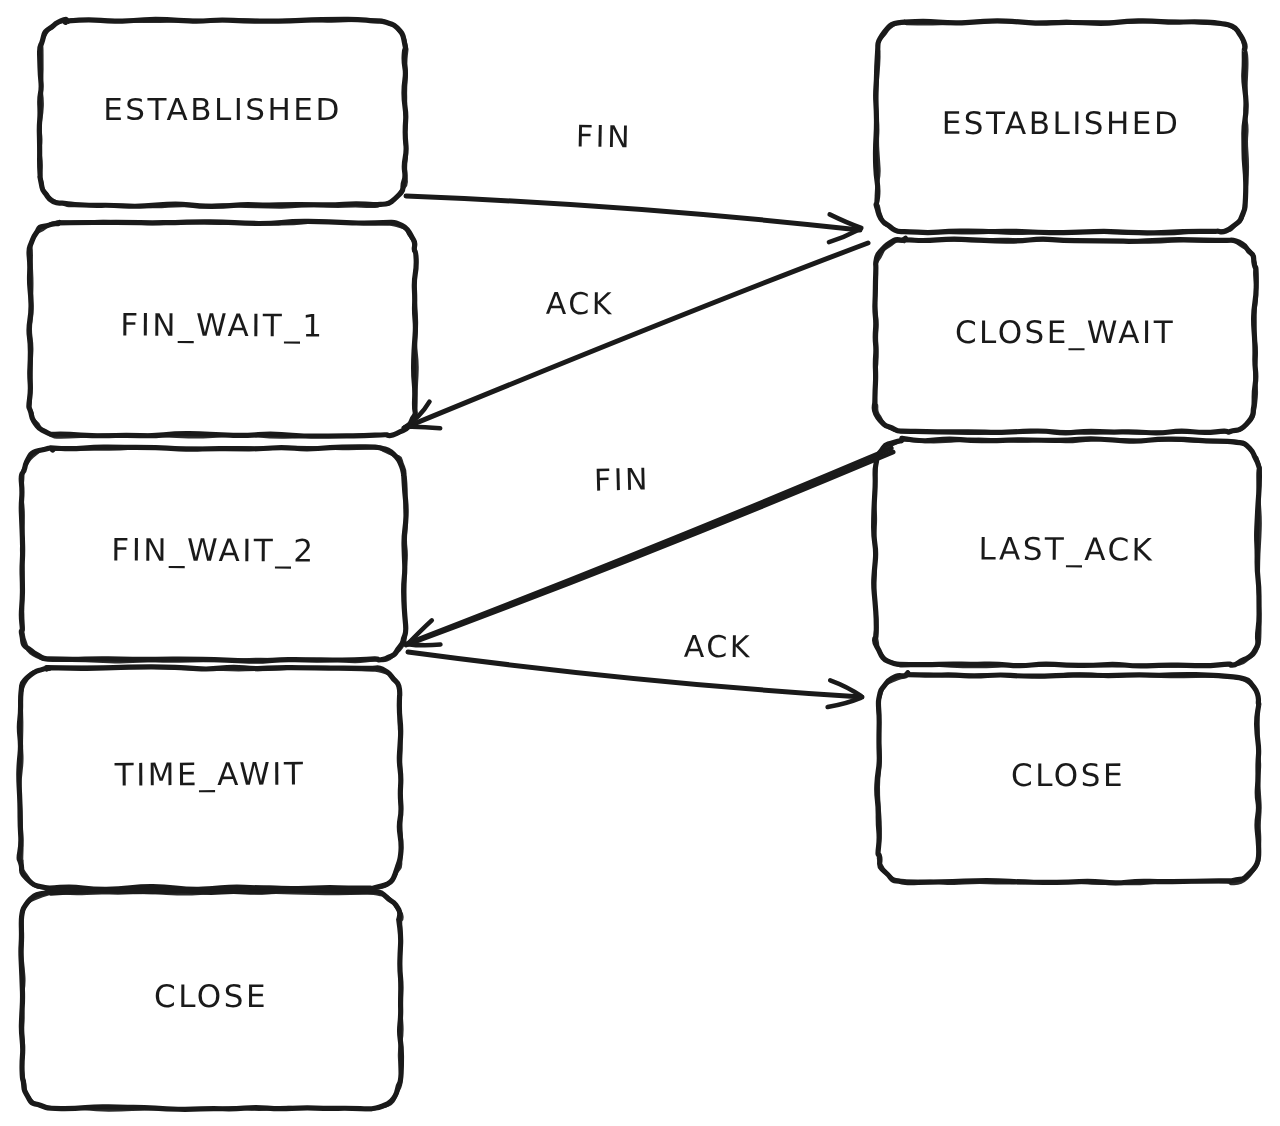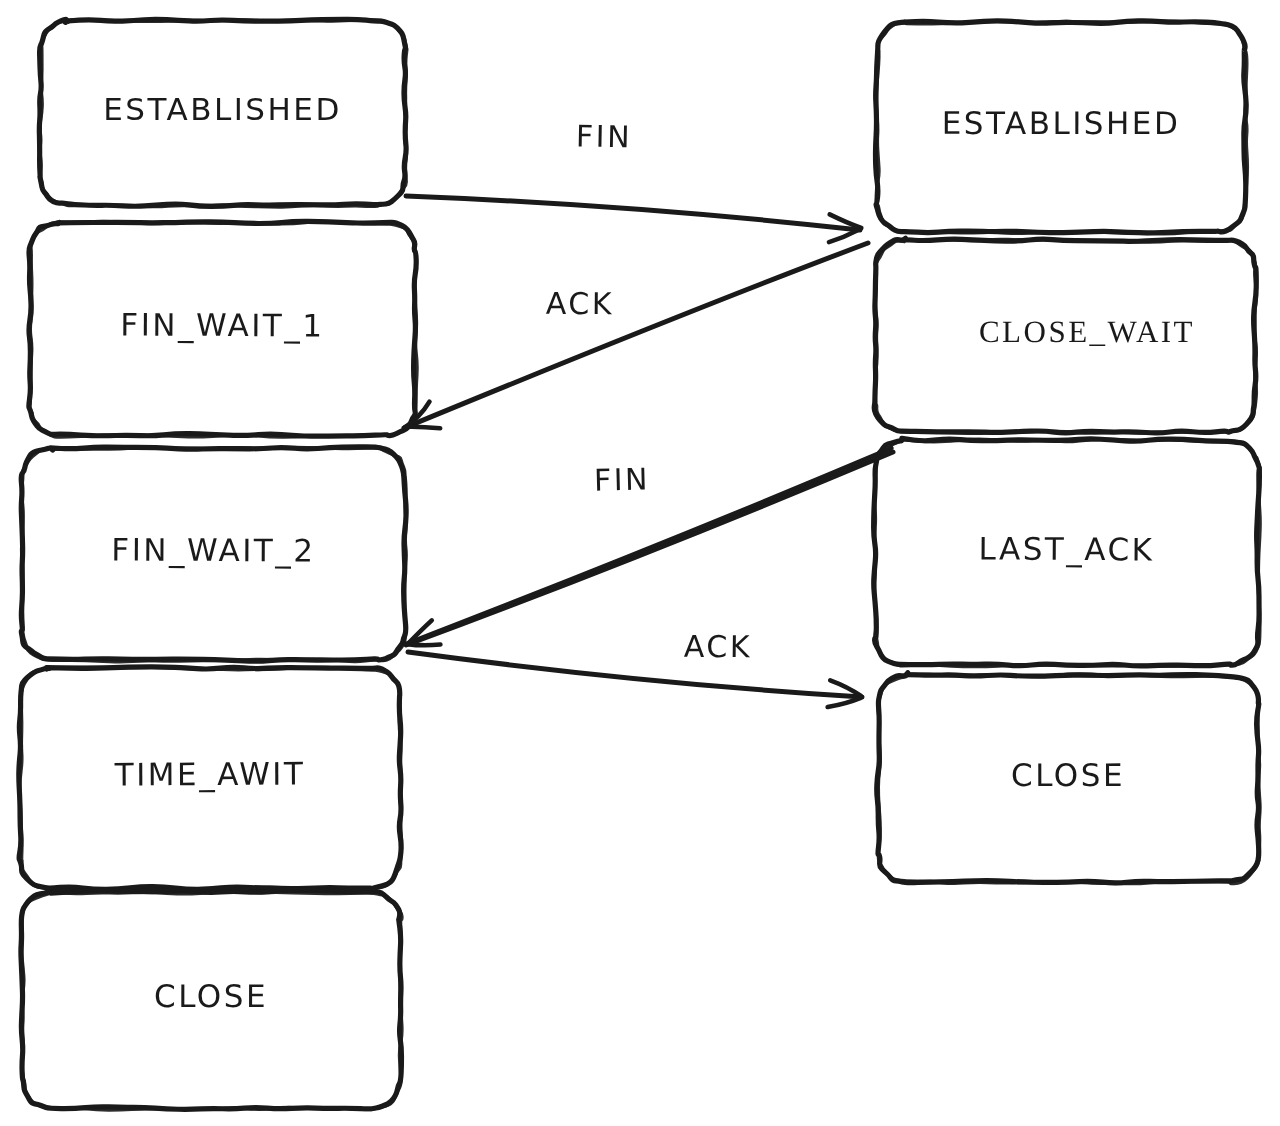--- a/index.html
+++ b/index.html
@@ -87,21 +87,21 @@
       <path d="M 860.92 695.97 Q 847.71 686.82 830.21 680.37" fill="none" stroke="#1a1a1a" stroke-width="4.6" stroke-linecap="round" stroke-linejoin="round"></path>
       <path d="M 860.78 697.76 Q 847.39 703.35 827.64 706.98" fill="none" stroke="#1a1a1a" stroke-width="4.6" stroke-linecap="round" stroke-linejoin="round"></path>
     </svg>
 
   <div class="node-label" style="left: 40px; top: 90.5px; width: 365px; transform: rotate(0.02deg);">ESTABLISHED</div>
   <div class="node-label" style="left: 30px; top: 306.5px; width: 385px; transform: rotate(0.3deg);">FIN_WAIT_1</div>
   <div class="node-label" style="left: 22px; top: 532px; width: 383px; transform: rotate(0.29deg);">FIN_WAIT_2</div>
   <div class="node-label" style="left: 20px; top: 756px; width: 380px; transform: rotate(-0.32deg);">TIME_AWIT</div>
   <div class="node-label" style="left: 22px; top: 978px; width: 378px; transform: rotate(0.07deg);">CLOSE</div>
   <div class="node-label" style="left: 877px; top: 105px; width: 368px; transform: rotate(0.07deg);">ESTABLISHED</div>
-  <div class="node-label" style="left: 897px; top: 314px; width: 380px; transform: rotate(0.06deg); font-family: Liberation Serif, serif;">CLOSE_WAIT</div>
+  <div class="node-label" style="left: 875px; top: 314px; width: 380px; transform: rotate(0.06deg);">CLOSE_WAIT</div>
   <div class="node-label" style="left: 875px; top: 530.5px; width: 383px; transform: rotate(0.34deg);">LAST_ACK</div>
   <div class="node-label" style="left: 878px; top: 756.5px; width: 380px; transform: rotate(-0.09deg);">CLOSE</div>
 
   <div class="edge-label" style="left: 544px; top: 119px; width: 120px; transform: rotate(1.07deg);">FIN</div>
   <div class="edge-label" style="left: 520px; top: 286px; width: 120px; transform: rotate(0.46deg);">ACK</div>
   <div class="edge-label" style="left: 562px; top: 462px; width: 120px; transform: rotate(-1.41deg);">FIN</div>
   <div class="edge-label" style="left: 658px; top: 629px; width: 120px; transform: rotate(0.6deg);">ACK</div>
 
   <div class="node-hit" style="left: 40px; top: 20px; width: 365px; height: 185px; border-radius: 28px;"></div>
   <div class="node-hit" style="left: 30px; top: 222px; width: 385px; height: 213px; border-radius: 28px;"></div>

